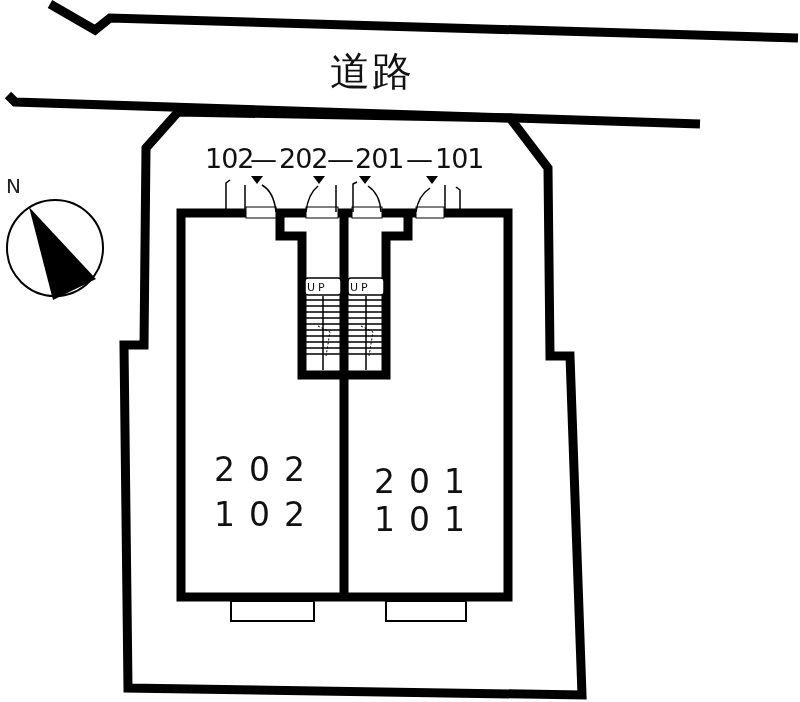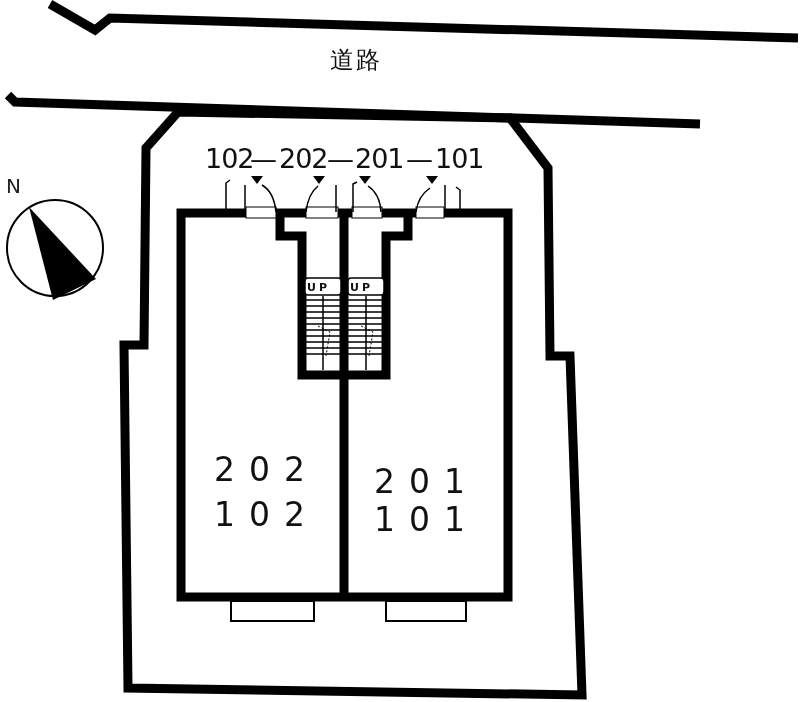--- a/index.html
+++ b/index.html
@@ -1,22 +1,22 @@
 <!DOCTYPE html>
 <html><head>
   <meta charset="utf-8">
   <style>
     html, body { margin: 0; padding: 0; background: #ffffff; }
     body { width: 800px; height: 702px; position: relative; overflow: hidden; font-family: "DejaVu Sans", sans-serif; }
     #plan { position: absolute; left: 0; top: 0; }
-    .road-label { position: absolute; left: 330px; top: 44px; font-size: 24px; color: #111; font-family: "DejaVu Sans", sans-serif; letter-spacing: 2px; }
+    .road-label { position: absolute; left: 330px; top: 44px; font-size: 40px; color: #111; font-family: "DejaVu Sans", sans-serif; letter-spacing: 2px; }
     .unit-top { position: absolute; top: 143px; font-size: 27px; color: #111; font-family: "DejaVu Sans", sans-serif; letter-spacing: -1px; }
     .unit-label { position: absolute; font-size: 33px; color: #111; font-family: "DejaVu Sans", sans-serif; letter-spacing: 14px; }
     .north-label { position: absolute; left: 6px; top: 174px; font-size: 20px; color: #222; font-family: "DejaVu Sans", sans-serif; }
-    .up-label { position: absolute; top: 281px; font-size: 11px; font-weight: bold; color: #111; font-family: "DejaVu Sans", sans-serif; letter-spacing: 3px; }
+    .up-label { position: absolute; top: 281px; font-size: 11px; font-weight: normal; color: #111; font-family: "DejaVu Sans", sans-serif; letter-spacing: 3px; }
   </style>
 </head>
 <body>
 
 <svg id="plan" width="800" height="702" viewBox="0 0 800 702">
 
   <polyline points="50,4 95,30 110,18 798,38" fill="none" stroke="#000" stroke-width="9"></polyline>
   <polyline points="8,95 15,102 700,124" fill="none" stroke="#000" stroke-width="9"></polyline>
 
   <polygon points="178,112 510,118 548,168 550,356 570,356 582,695 128,688 124,345 144,345 146,148" fill="none" stroke="#000" stroke-width="9" stroke-linejoin="miter"></polygon>

